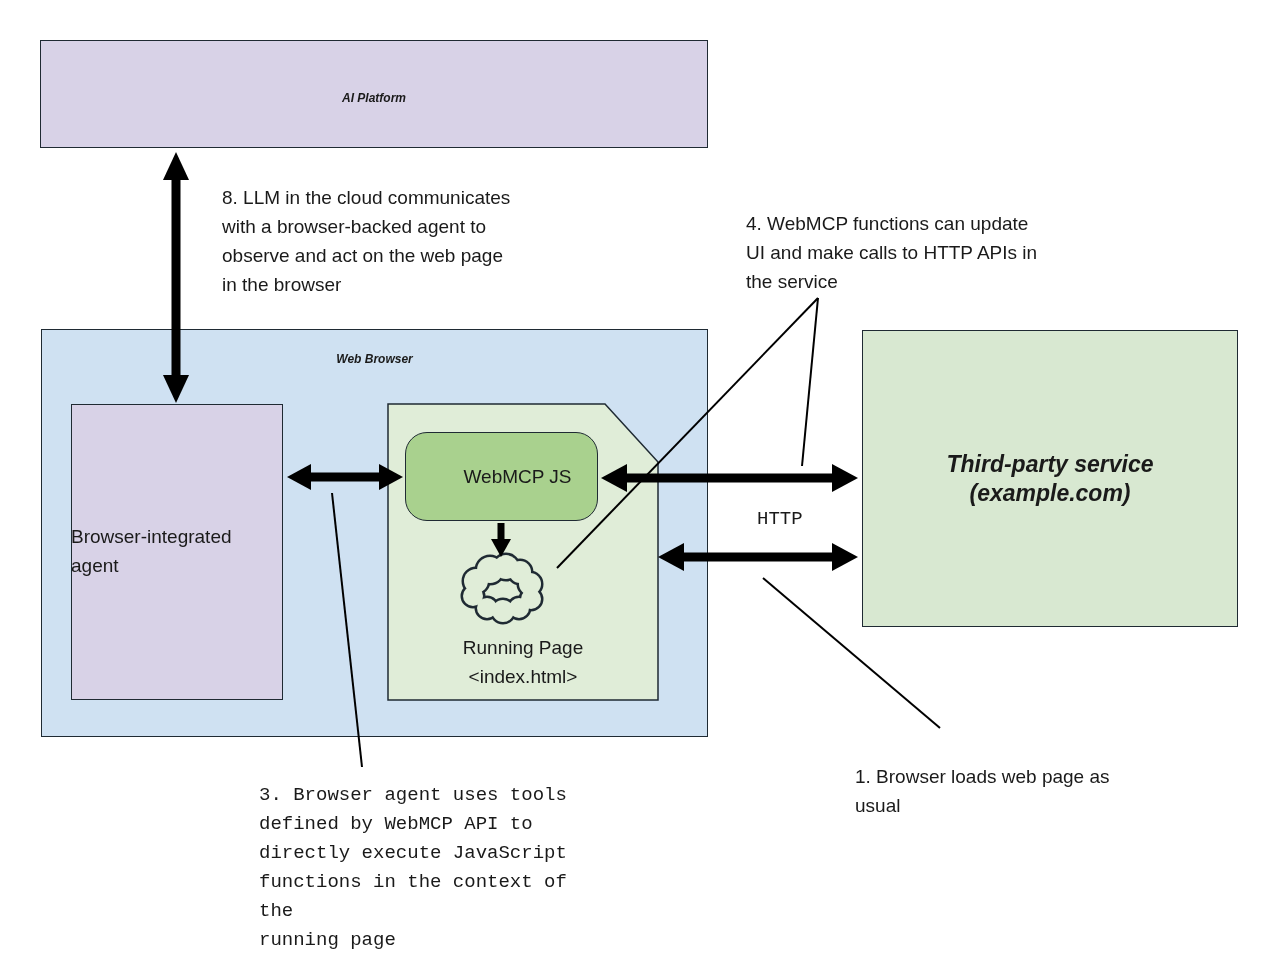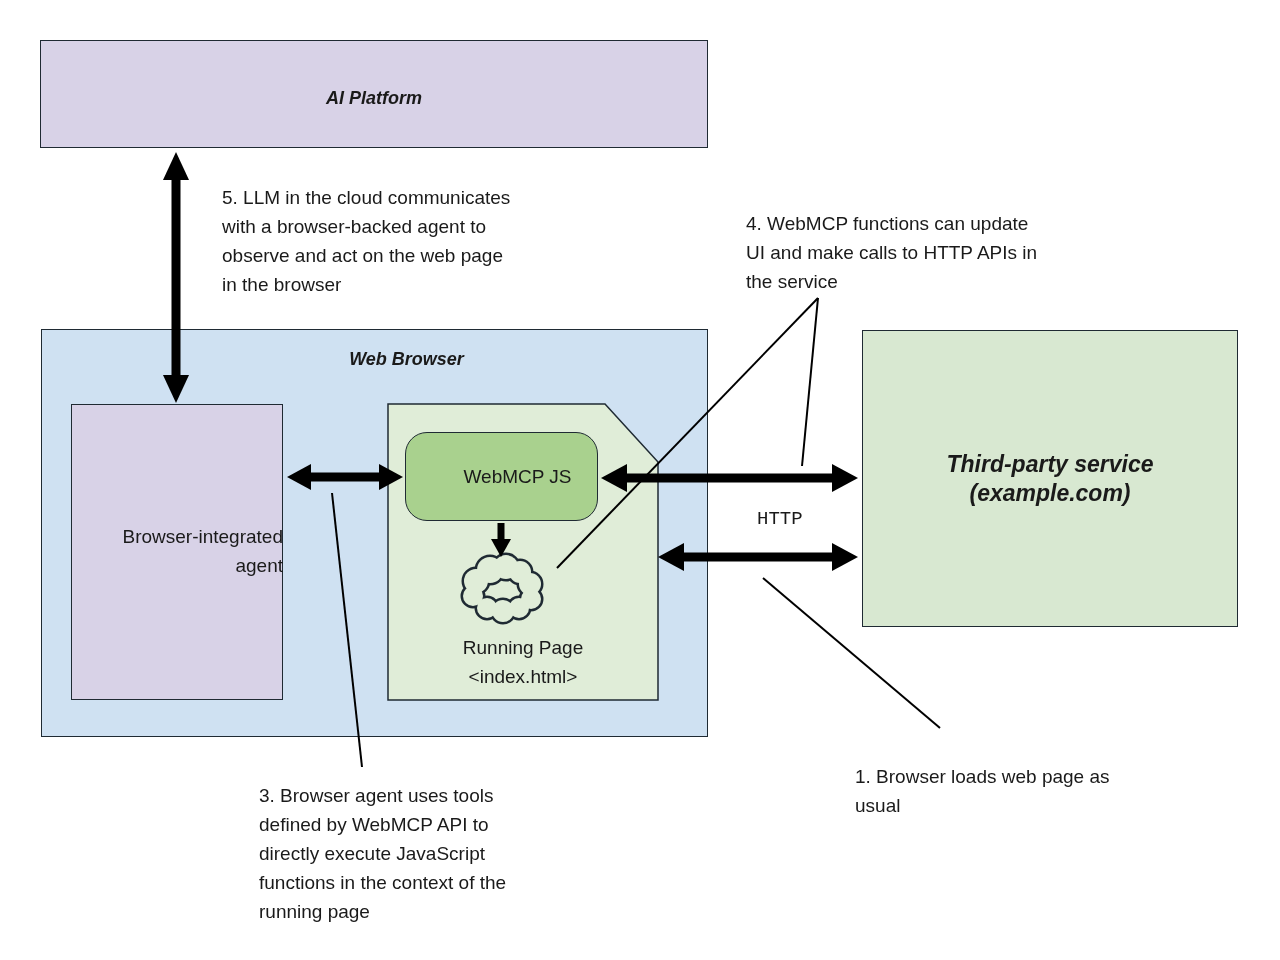--- a/index.html
+++ b/index.html
@@ -9,30 +9,30 @@
     overflow:hidden;
   }
   .box{position:absolute;box-sizing:border-box;border:1.5px solid var(--c-ink);}
   #ai-platform{left:40px;top:40px;width:668px;height:108px;background:var(--c-lavender);}
   #web-browser{left:41px;top:329px;width:667px;height:408px;background:var(--c-blue);}
   #agent{left:71px;top:404px;width:212px;height:296px;background:var(--c-lavender);}
   #third-party{left:862px;top:330px;width:376px;height:297px;background:var(--c-green-service);}
   #webmcp{left:405px;top:432px;width:193px;height:89px;background:var(--c-green-mid);
     border-radius:22px;display:flex;align-items:center;justify-content:center;z-index:3;padding-left:32px;}
   .lbl{position:absolute;z-index:3;white-space:pre-line;line-height:29px;font-size:19px;}
-  .title{font-weight:bold;font-style:italic;font-size:18px;text-align:center;}
+  .title{font-weight:bold;font-style:italic;font-size:12px;text-align:center;}
   #ai-platform-label{left:40px;top:84px;width:668px;}
-  #web-browser-label{left:41px;top:345px;width:667px;margin-left:32px;}
-  #agent-label{left:71px;top:522px;width:212px;text-align:right;}
+  #web-browser-label{left:41px;top:345px;width:667px;}
+  #agent-label{left:71px;top:522px;width:212px;text-align:left;}
   #webmcp-label{position:static;white-space:nowrap;font-size:19px;line-height:22px;z-index:3;}
   #running-page-label{left:388px;top:633px;width:270px;text-align:center;}
   #third-party-label{left:862px;top:450px;width:376px;text-align:center;font-size:23px;}
   #note-step2{left:222px;top:183px;width:360px;}
   #note-step4{left:746px;top:209px;width:360px;}
-  #note-step3{left:259px;top:781px;width:340px;}
+  #note-step3{left:259px;top:781px;width:340px;font-family:Liberation Mono, monospace;}
   #note-step1{left:855px;top:762px;width:320px;}
   #http-label{left:757px;top:505px;width:100px;font-family:Liberation Mono, monospace;}
   #overlay{position:absolute;left:0;top:0;width:1280px;height:960px;z-index:2;}
   svg .shaft{stroke:var(--c-black);stroke-width:9;}
   svg .head{fill:var(--c-black);}
   svg .callout{stroke:var(--c-black);stroke-width:2;fill:none;}
 </style>
 </head>
 <body>
 
@@ -115,21 +115,21 @@
 
   <div class="lbl title" id="ai-platform-label">AI Platform</div>
   <div class="lbl title" id="web-browser-label">Web Browser</div>
   <div class="lbl" id="agent-label">Browser-integrated
 agent</div>
   <div class="lbl" id="running-page-label">Running Page
 &lt;index.html&gt;</div>
   <div class="lbl title" id="third-party-label">Third-party service
 (example.com)</div>
 
-  <div class="lbl" id="note-step2">5. LLM in the cloud communicates
+  <div class="lbl" id="note-step2">8. LLM in the cloud communicates
 with a browser-backed agent to
 observe and act on the web page
 in the browser</div>
   <div class="lbl" id="note-step4">4. WebMCP functions can update
 UI and make calls to HTTP APIs in
 the service</div>
   <div class="lbl" id="note-step3">3. Browser agent uses tools
 defined by WebMCP API to
 directly execute JavaScript
 functions in the context of the

